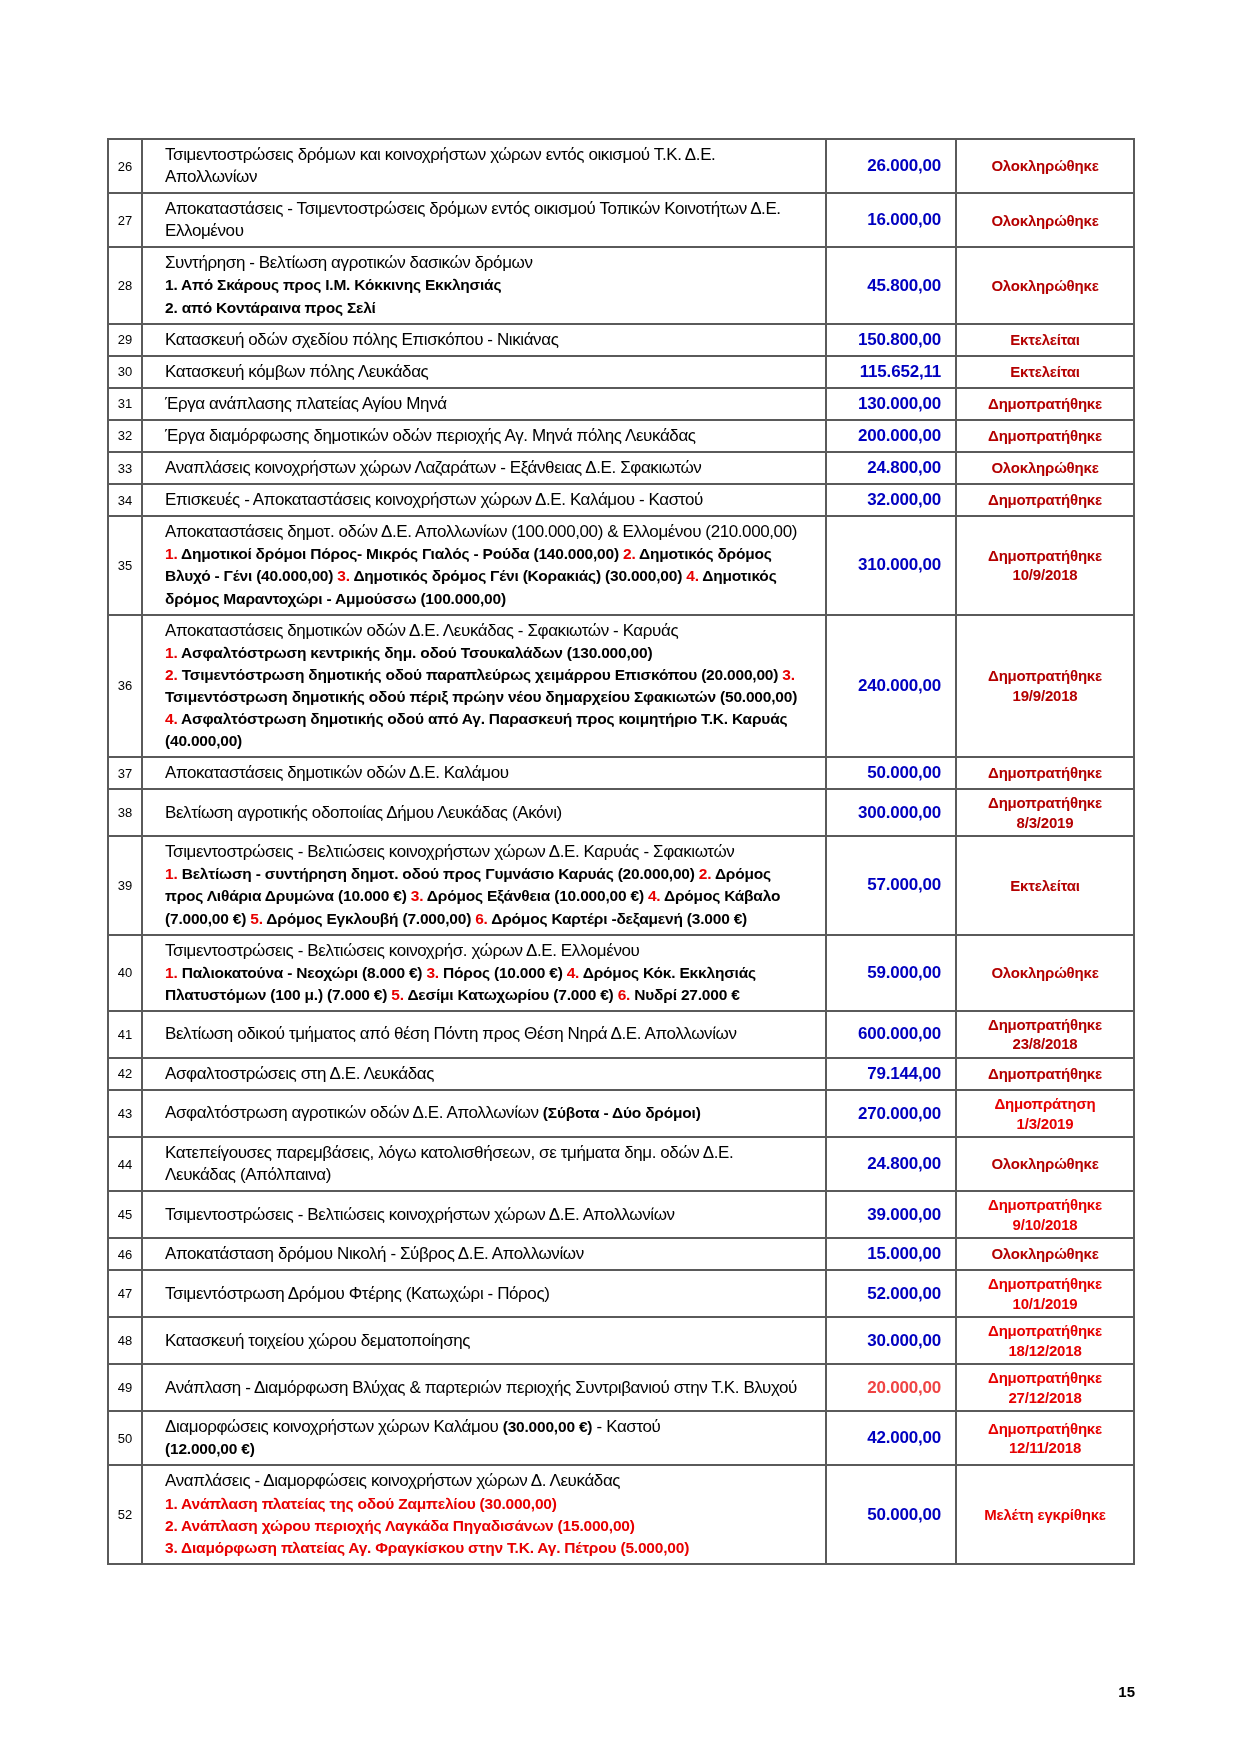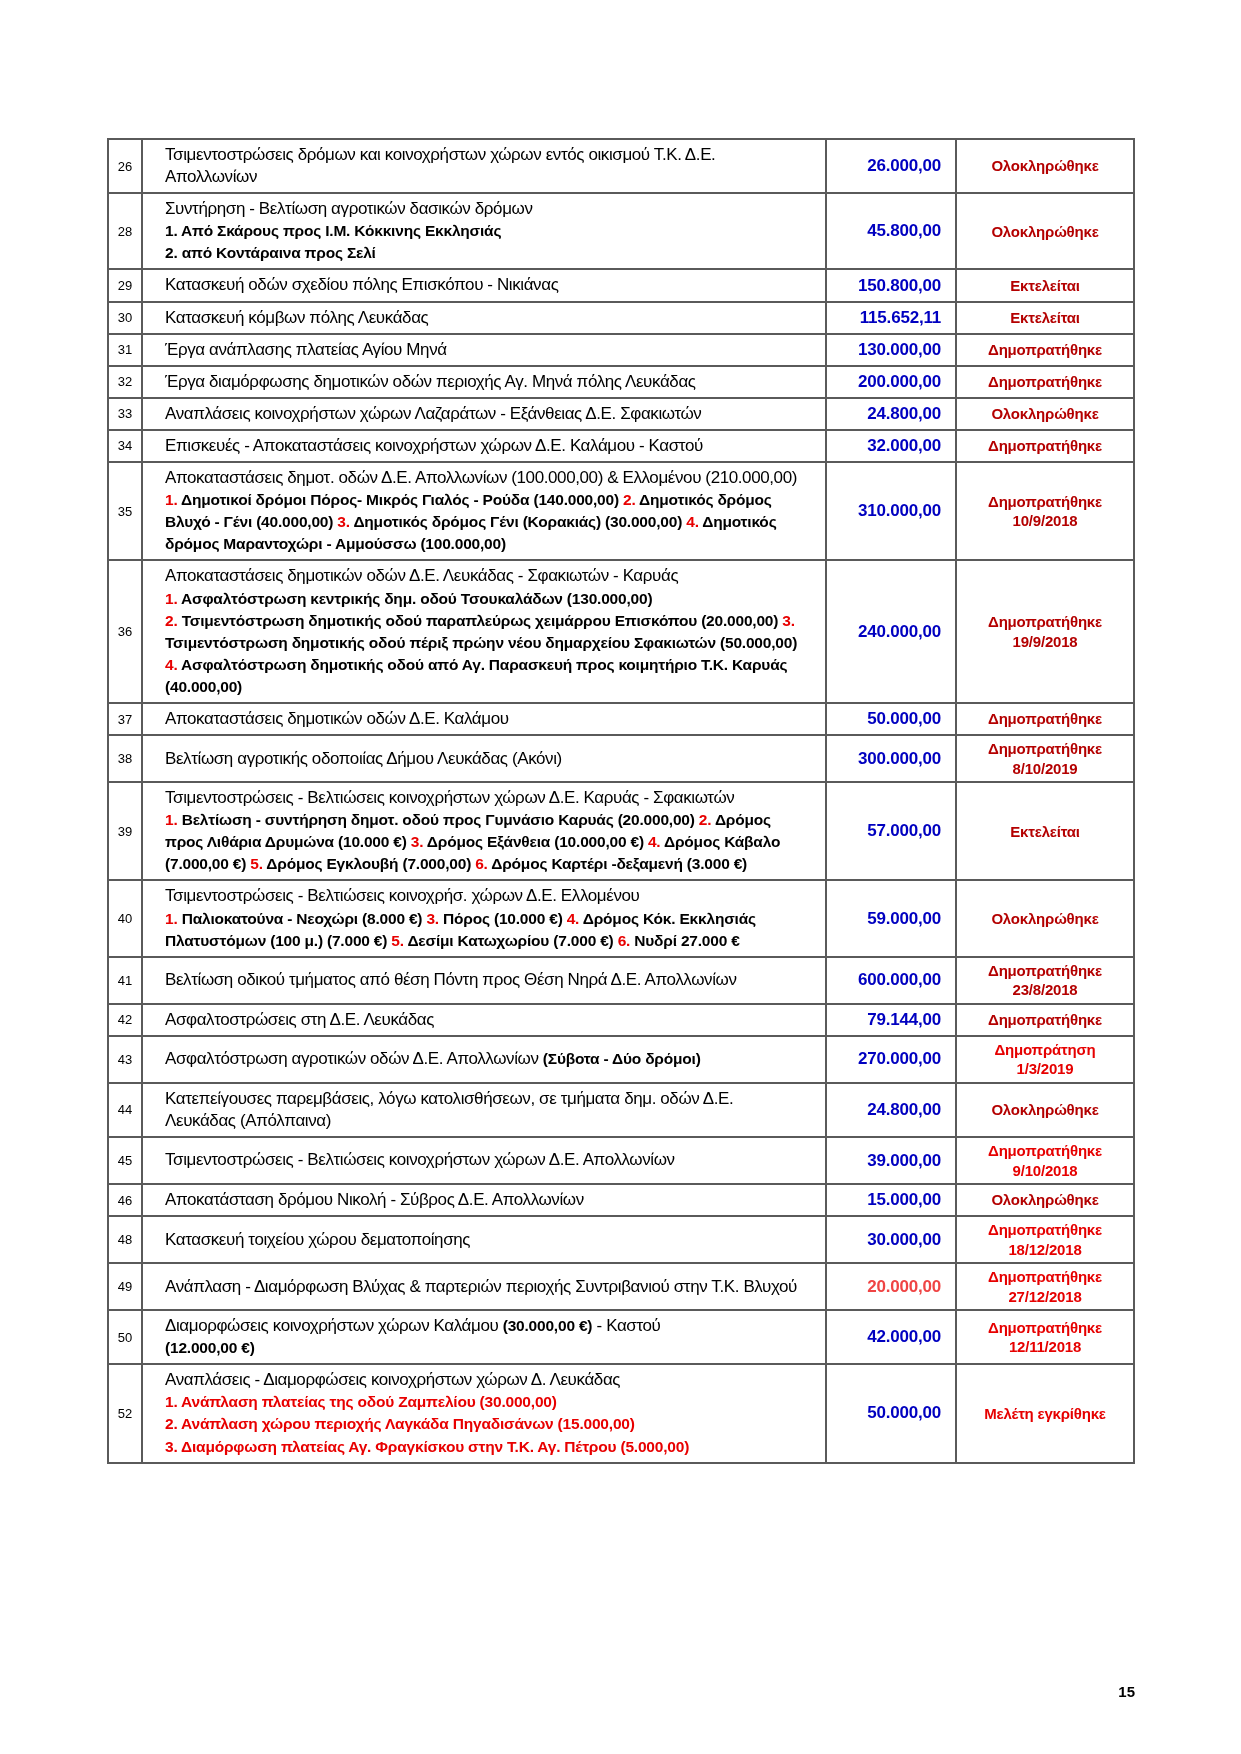--- a/index.html
+++ b/index.html
@@ -48,20 +48,26 @@
       <col style="width:178px">
     </colgroup>
     <tbody>
         <tr>
           <td class="cell-num">26</td>
           <td class="cell-desc"><span class="seg-n">Τσιμεντοστρώσεις δρόμων και κοινοχρήστων χώρων εντός οικισμού Τ.Κ. Δ.Ε. Απολλωνίων</span></td>
           <td class="cell-amt" style="color: rgb(0, 0, 192);">26.000,00</td>
           <td class="cell-status" style="color: rgb(180, 0, 0);"><span>Ολοκληρώθηκε</span></td>
         </tr>
         <tr>
+          <td class="cell-num">27</td>
+          <td class="cell-desc"><span class="seg-n">Αποκαταστάσεις - Τσιμεντοστρώσεις δρόμων εντός οικισμού Τοπικών Κοινοτήτων Δ.Ε.  Ελλομένου</span></td>
+          <td class="cell-amt" style="color: rgb(0, 0, 192);">16.000,00</td>
+          <td class="cell-status" style="color: rgb(180, 0, 0);"><span>Ολοκληρώθηκε</span></td>
+        </tr>
+        <tr>
           <td class="cell-num">28</td>
           <td class="cell-desc"><span class="seg-n">Συντήρηση - Βελτίωση αγροτικών δασικών δρόμων</span><br><span class="seg-b">1. Από Σκάρους προς Ι.Μ. Κόκκινης Εκκλησιάς</span><br><span class="seg-b">2. από Κοντάραινα προς Σελί</span></td>
           <td class="cell-amt" style="color: rgb(0, 0, 192);">45.800,00</td>
           <td class="cell-status" style="color: rgb(180, 0, 0);"><span>Ολοκληρώθηκε</span></td>
         </tr>
         <tr>
           <td class="cell-num">29</td>
           <td class="cell-desc"><span class="seg-n">Κατασκευή οδών σχεδίου πόλης Επισκόπου - Νικιάνας</span></td>
           <td class="cell-amt" style="color: rgb(0, 0, 192);">150.800,00</td>
           <td class="cell-status" style="color: rgb(180, 0, 0);"><span>Εκτελείται</span></td>
@@ -111,21 +117,21 @@
         <tr>
           <td class="cell-num">37</td>
           <td class="cell-desc"><span class="seg-n">Αποκαταστάσεις δημοτικών οδών Δ.Ε. Καλάμου</span></td>
           <td class="cell-amt" style="color: rgb(0, 0, 192);">50.000,00</td>
           <td class="cell-status" style="color: rgb(180, 0, 0);"><span>Δημοπρατήθηκε</span></td>
         </tr>
         <tr>
           <td class="cell-num">38</td>
           <td class="cell-desc"><span class="seg-n">Βελτίωση αγροτικής οδοποιίας Δήμου Λευκάδας (Ακόνι)</span></td>
           <td class="cell-amt" style="color: rgb(0, 0, 192);">300.000,00</td>
-          <td class="cell-status" style="color: rgb(180, 0, 0);"><span>Δημοπρατήθηκε</span><br><span>8/10/2019</span></td>
+          <td class="cell-status" style="color: rgb(180, 0, 0);"><span>Δημοπρατήθηκε</span><br><span>8/3/2019</span></td>
         </tr>
         <tr>
           <td class="cell-num">39</td>
           <td class="cell-desc"><span class="seg-n">Τσιμεντοστρώσεις - Βελτιώσεις κοινοχρήστων χώρων Δ.Ε. Καρυάς - Σφακιωτών</span><br><span class="seg-num" style="color: rgb(232, 0, 0);">1.</span><span class="seg-b"> Βελτίωση - συντήρηση δημοτ. οδού προς Γυμνάσιο Καρυάς (20.000,00)  </span><span class="seg-num" style="color: rgb(232, 0, 0);">2.</span><span class="seg-b"> Δρόμος προς Λιθάρια Δρυμώνα (10.000 €)  </span><span class="seg-num" style="color: rgb(232, 0, 0);">3.</span><span class="seg-b"> Δρόμος Εξάνθεια (10.000,00 €)  </span><span class="seg-num" style="color: rgb(232, 0, 0);">4.</span><span class="seg-b"> Δρόμος Κάβαλο (7.000,00 €) </span><span class="seg-num" style="color: rgb(232, 0, 0);">5.</span><span class="seg-b"> Δρόμος Εγκλουβή (7.000,00)  </span><span class="seg-num" style="color: rgb(232, 0, 0);">6.</span><span class="seg-b"> Δρόμος Καρτέρι -δεξαμενή (3.000 €)</span></td>
           <td class="cell-amt" style="color: rgb(0, 0, 192);">57.000,00</td>
           <td class="cell-status" style="color: rgb(180, 0, 0);"><span>Εκτελείται</span></td>
         </tr>
         <tr>
           <td class="cell-num">40</td>
           <td class="cell-desc"><span class="seg-n">Τσιμεντοστρώσεις - Βελτιώσεις κοινοχρήσ. χώρων Δ.Ε. Ελλομένου</span><br><span class="seg-num" style="color: rgb(232, 0, 0);">1.</span><span class="seg-b"> Παλιοκατούνα - Νεοχώρι (8.000 €)  </span><span class="seg-num" style="color: rgb(232, 0, 0);">3.</span><span class="seg-b"> Πόρος (10.000 €)  </span><span class="seg-num" style="color: rgb(232, 0, 0);">4.</span><span class="seg-b"> Δρόμος Κόκ. Εκκλησιάς Πλατυστόμων (100 μ.) (7.000 €)  </span><span class="seg-num" style="color: rgb(232, 0, 0);">5.</span><span class="seg-b"> Δεσίμι Κατωχωρίου  (7.000 €)  </span><span class="seg-num" style="color: rgb(232, 0, 0);">6.</span><span class="seg-b"> Νυδρί 27.000 €</span></td>
@@ -160,20 +166,26 @@
           <td class="cell-num">45</td>
           <td class="cell-desc"><span class="seg-n">Τσιμεντοστρώσεις - Βελτιώσεις κοινοχρήστων χώρων Δ.Ε. Απολλωνίων</span></td>
           <td class="cell-amt" style="color: rgb(0, 0, 192);">39.000,00</td>
           <td class="cell-status" style="color: rgb(230, 0, 0);"><span>Δημοπρατήθηκε</span><br><span>9/10/2018</span></td>
         </tr>
         <tr>
           <td class="cell-num">46</td>
           <td class="cell-desc"><span class="seg-n">Αποκατάσταση δρόμου Νικολή - Σύβρος Δ.Ε. Απολλωνίων</span></td>
           <td class="cell-amt" style="color: rgb(0, 0, 192);">15.000,00</td>
           <td class="cell-status" style="color: rgb(180, 0, 0);"><span>Ολοκληρώθηκε</span></td>
+        </tr>
+        <tr>
+          <td class="cell-num">47</td>
+          <td class="cell-desc"><span class="seg-n">Τσιμεντόστρωση Δρόμου Φτέρης (Κατωχώρι - Πόρος)</span></td>
+          <td class="cell-amt" style="color: rgb(0, 0, 192);">52.000,00</td>
+          <td class="cell-status" style="color: rgb(230, 0, 0);"><span>Δημοπρατήθηκε</span><br><span>10/1/2019</span></td>
         </tr>
         <tr>
           <td class="cell-num">48</td>
           <td class="cell-desc"><span class="seg-n">Κατασκευή τοιχείου χώρου δεματοποίησης</span></td>
           <td class="cell-amt" style="color: rgb(0, 0, 192);">30.000,00</td>
           <td class="cell-status" style="color: rgb(230, 0, 0);"><span>Δημοπρατήθηκε</span><br><span>18/12/2018</span></td>
         </tr>
         <tr>
           <td class="cell-num">49</td>
           <td class="cell-desc"><span class="seg-n">Ανάπλαση - Διαμόρφωση Βλύχας &amp; παρτεριών περιοχής Συντριβανιού στην Τ.Κ. Βλυχού</span></td>

